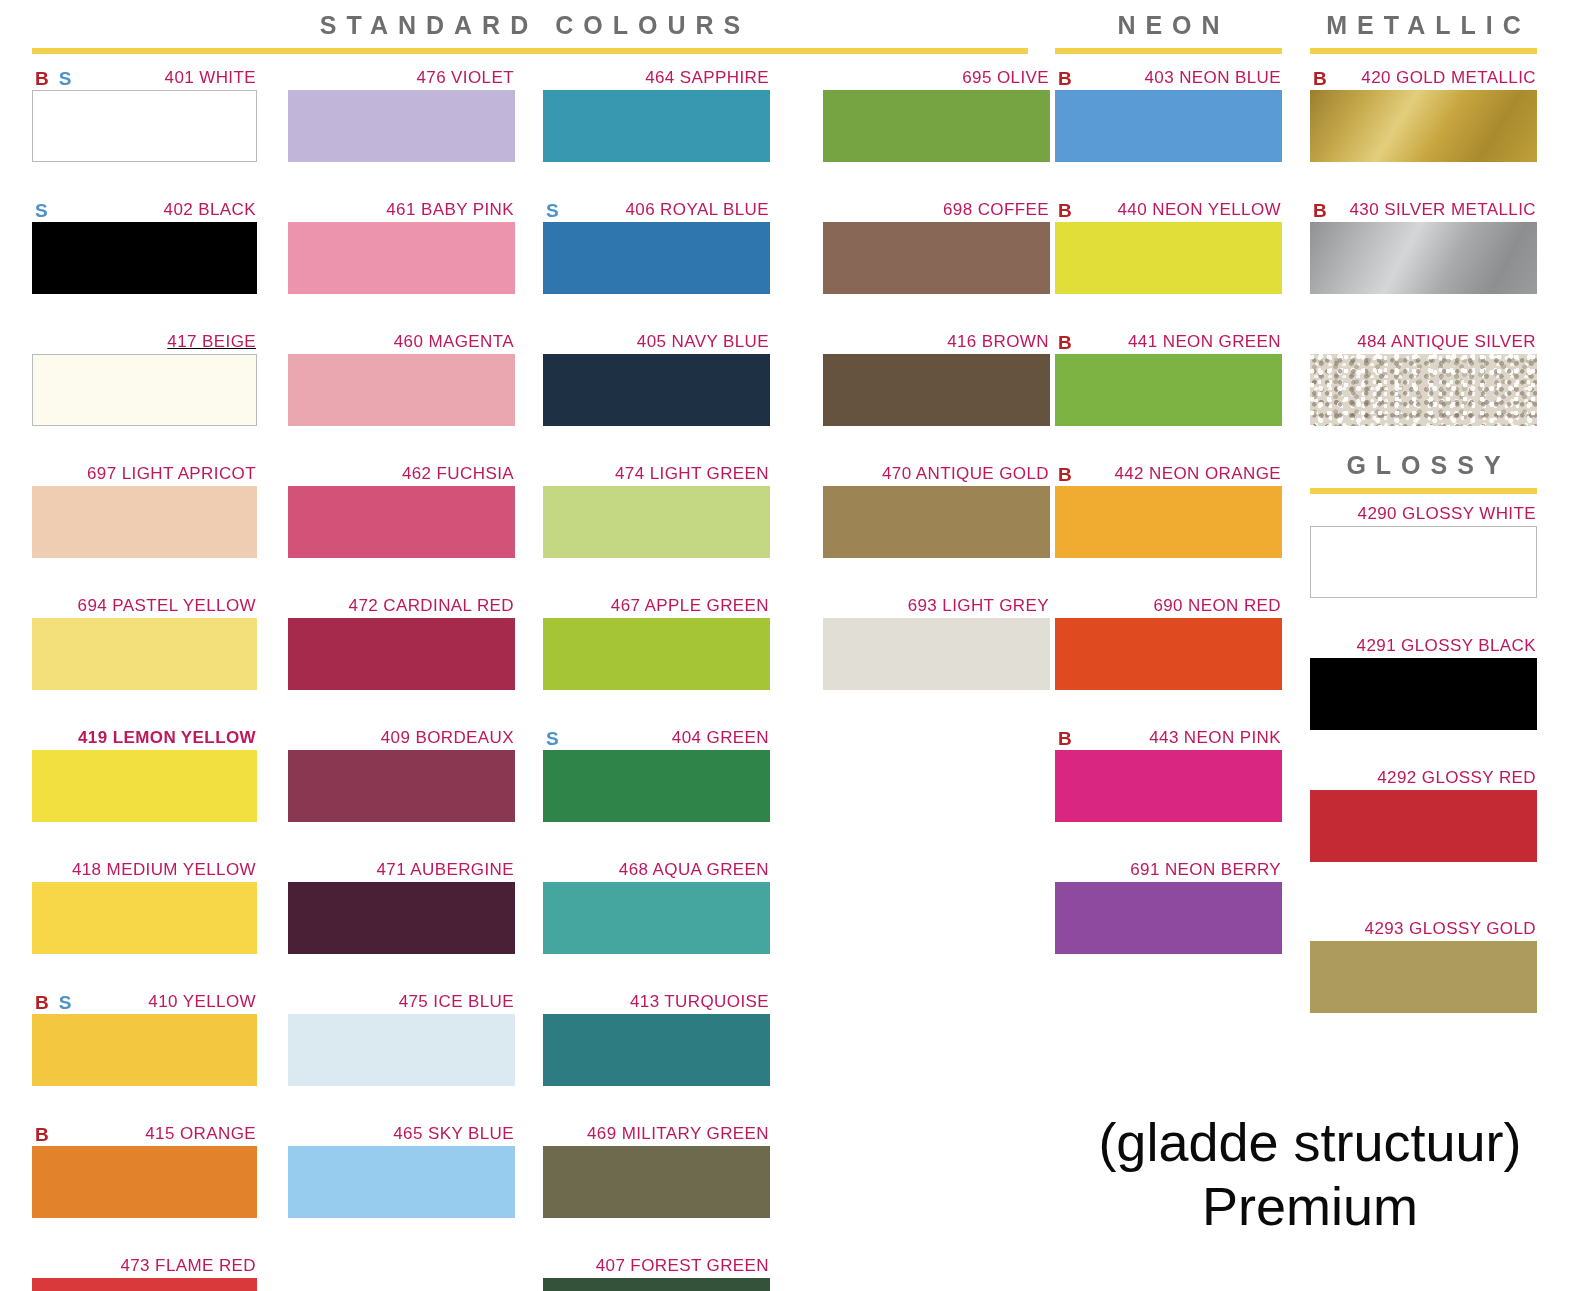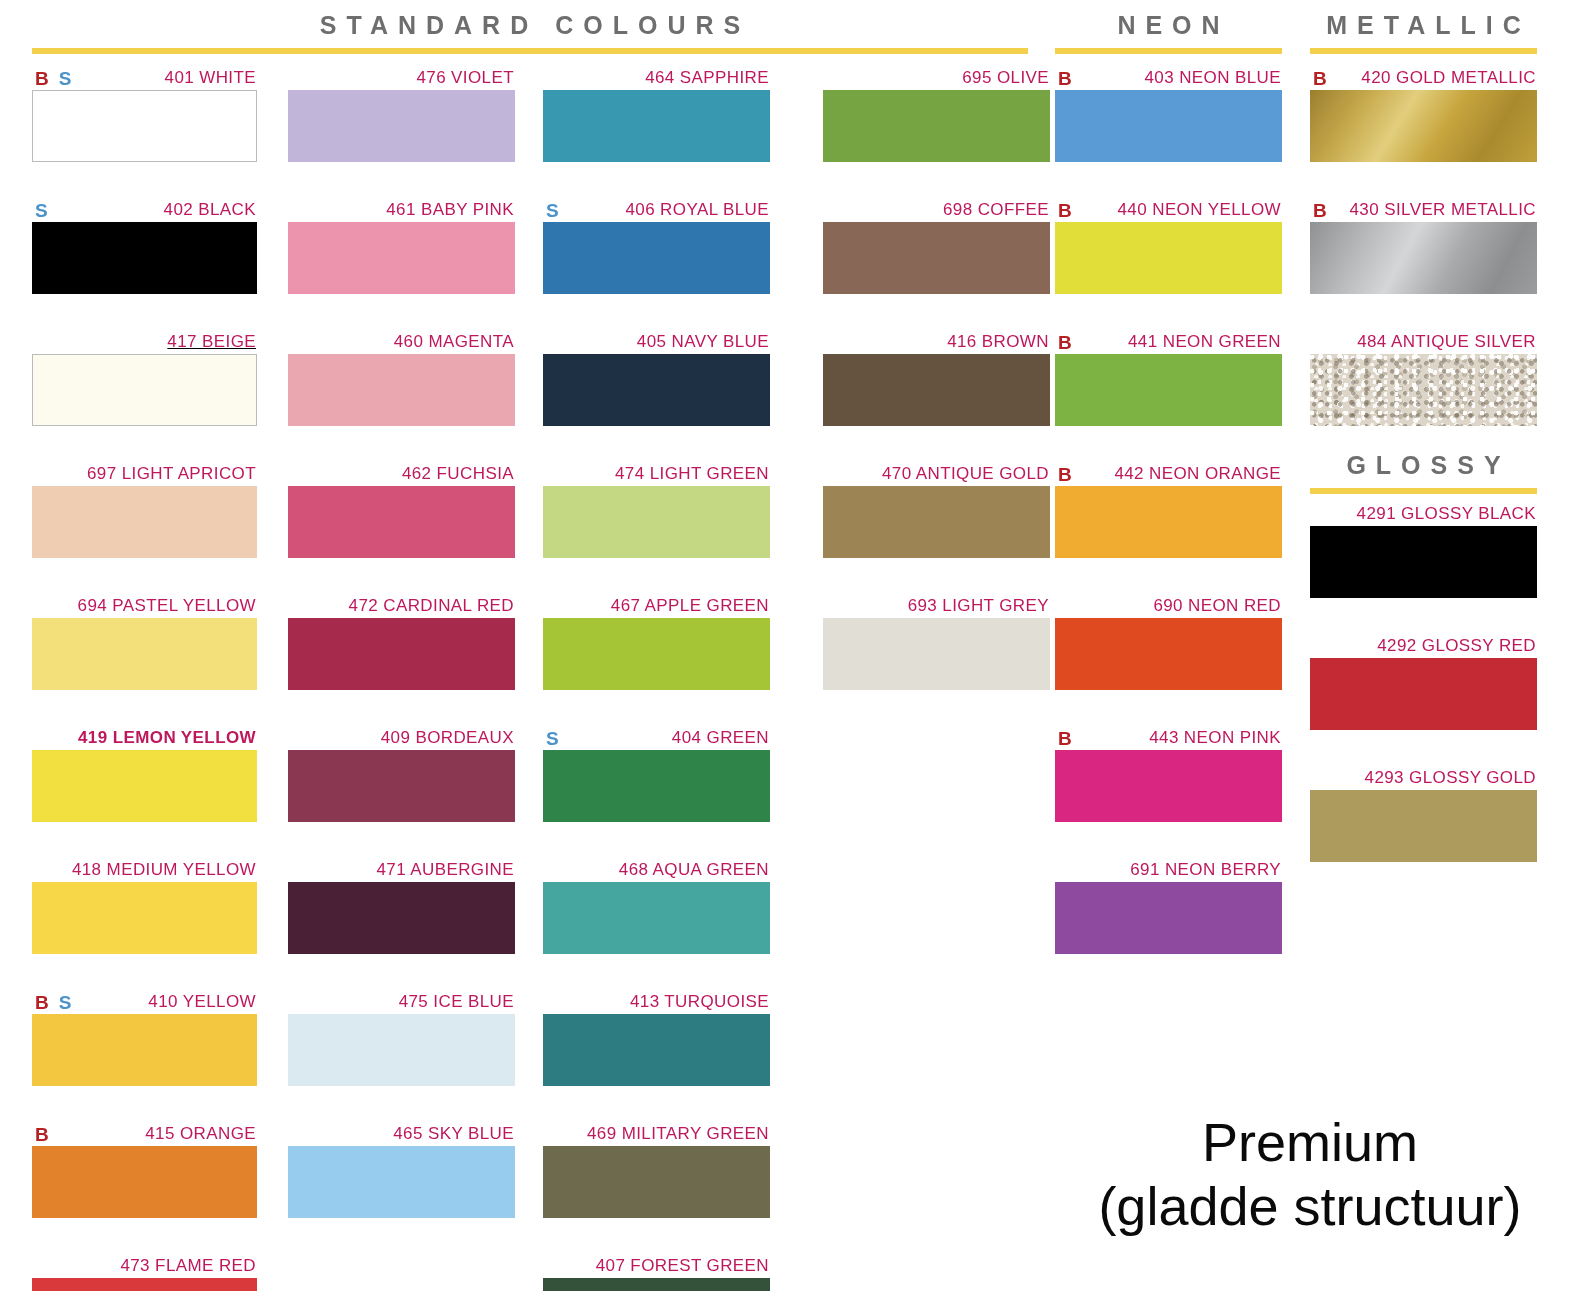--- a/index.html
+++ b/index.html
@@ -478,38 +478,45 @@
     </div>
 
   <div class="sec-head" style="position:absolute;left:1310px;top:450px;width:227px;">
     <div class="sec-title">GLOSSY</div>
     <div class="sec-rule"></div>
   </div>
   <div class="col" style="left:1310px;top:502px;width:227px;" id="c-g1">
       <div class="cell" style="margin-bottom: 36px;">
         <div class="cell-label-row">
           <div class="badges"></div>
+          <span class="cell-name">4290 GLOSSY WHITE</span>
+        </div>
+        <div class="swatch outlined" style="background:#ffffff;"></div>
+      </div>
+      <div class="cell" style="margin-bottom: 36px;">
+        <div class="cell-label-row">
+          <div class="badges"></div>
           <span class="cell-name">4291 GLOSSY BLACK</span>
         </div>
         <div class="swatch" style="background:#000000;"></div>
       </div>
-      <div class="cell" style="margin-bottom: 36px;">
+      <div class="cell" style="margin-bottom: 55px;">
         <div class="cell-label-row">
           <div class="badges"></div>
           <span class="cell-name">4292 GLOSSY RED</span>
         </div>
         <div class="swatch" style="background:#C32A33;"></div>
       </div>
       <div class="cell" style="margin-bottom: 36px;">
         <div class="cell-label-row">
           <div class="badges"></div>
           <span class="cell-name">4293 GLOSSY GOLD</span>
         </div>
         <div class="swatch" style="background:#AD9B5D;"></div>
       </div>
     </div>
 
   <div class="premium" style="left:1030px;top:1110px;width:560px;">
+    <div>(gladde structuur)</div>
     <div>Premium</div>
-    <div>(gladde structuur)</div>
   </div>
 
 </div>
 
 </body></html>

